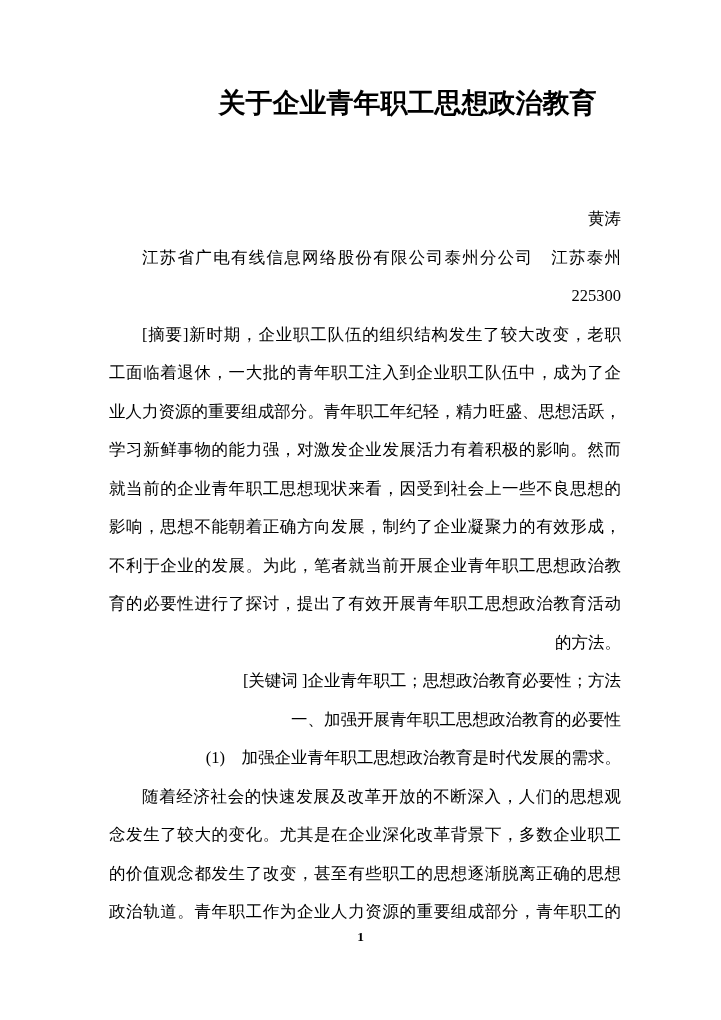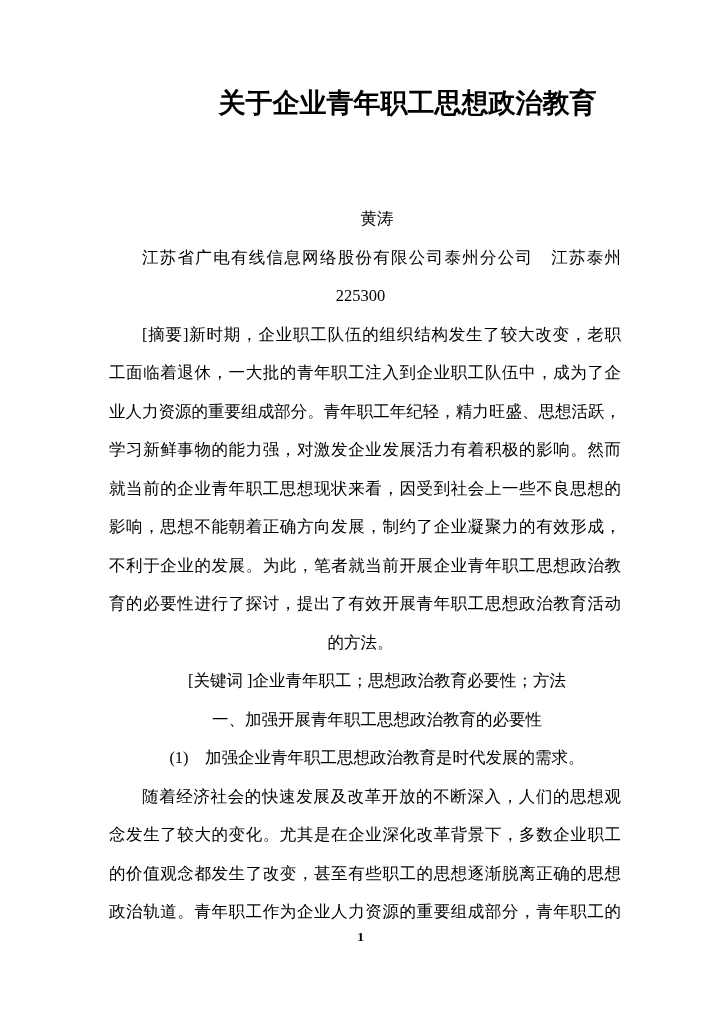--- a/index.html
+++ b/index.html
@@ -34,21 +34,21 @@
     left: 100px;
     top: 200px;
     width: 521px;
     font-size: 16.5px;
     line-height: 38.5px;
     white-space: pre-wrap;
   }
   .line {
     height: 38.5px;
     overflow: visible;
-    text-align: center;
+    text-align: right;
   }
   .line.j {
     text-align: justify;
     text-align-last: justify;
     margin-left: 9px;
   }
   .line.in {
     text-indent: 33px;
   }
   .page-number {

